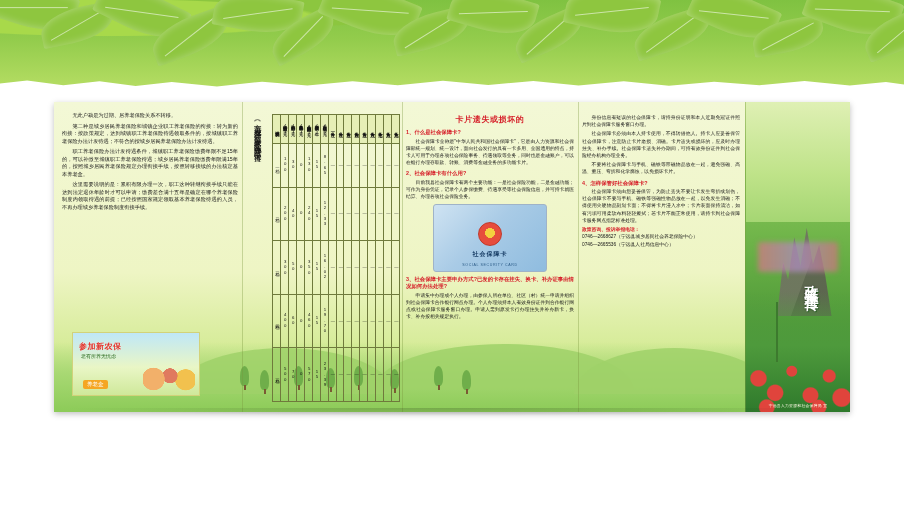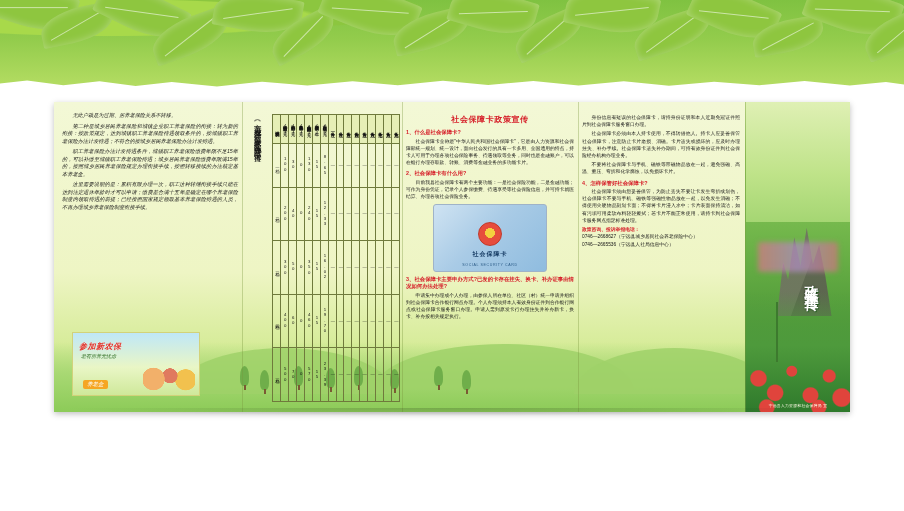--- a/index.html
+++ b/index.html
@@ -98,21 +98,21 @@
   .fold {
     position: absolute;
     top: 0; width: 1px; height: 310px;
     background: rgba(120,150,60,0.35);
   }
 
   
   .panel-left {
     position: absolute;
     left: 8px; top: 10px;
-    width: 176px; height: 292px; font-style: italic;
+    width: 176px; height: 292px;
   }
   .vtext-block {
     font-size: 5.2px;
     line-height: 1.45;
     color: #1a1a1a;
     text-align: justify;
   }
   .vtext-block p { margin: 0 0 3px 0; text-indent: 2em; }
 
   .promo-card {
@@ -537,21 +537,21 @@
               <td><span class="vcell">—</span></td>
               <td><span class="vcell">—</span></td>
               <td><span class="vcell">—</span></td>
               <td><span class="vcell">—</span></td>
             </tr>
           </tbody>
       </table>
     </div>
 
     <div class="panel-mid">
-      <div class="mid-title">社会保障卡政策宣传</div>
+      <div class="mid-title">卡片遗失或损坏的</div>
 
       <div class="q-head">1、什么是社会保障卡?</div>
       <p class="body-text">社会保障卡全称是"中华人民共和国社会保障卡"，它是由人力资源和社会保障部统一规划、统一设计，面向社会发行的具有一卡多用、全国通用的特点，持卡人可用于办理各项社会保险事务、待遇领取等业务，同时也是金融账户，可以在银行办理存取款、转账、消费等金融业务的多功能卡片。</p>
 
       <div class="q-head">2、社会保障卡有什么用?</div>
       <p class="body-text">目前我县社会保障卡有两个主要功能：一是社会保险功能，二是金融功能；可作为身份凭证，记录个人参保缴费、待遇享受等社会保险信息，并可持卡就医结算、办理各项社会保险业务。</p>
 
       <div class="card-img">
         <div class="card-emblem"></div>
         <div class="card-label">社会保障卡</div>

